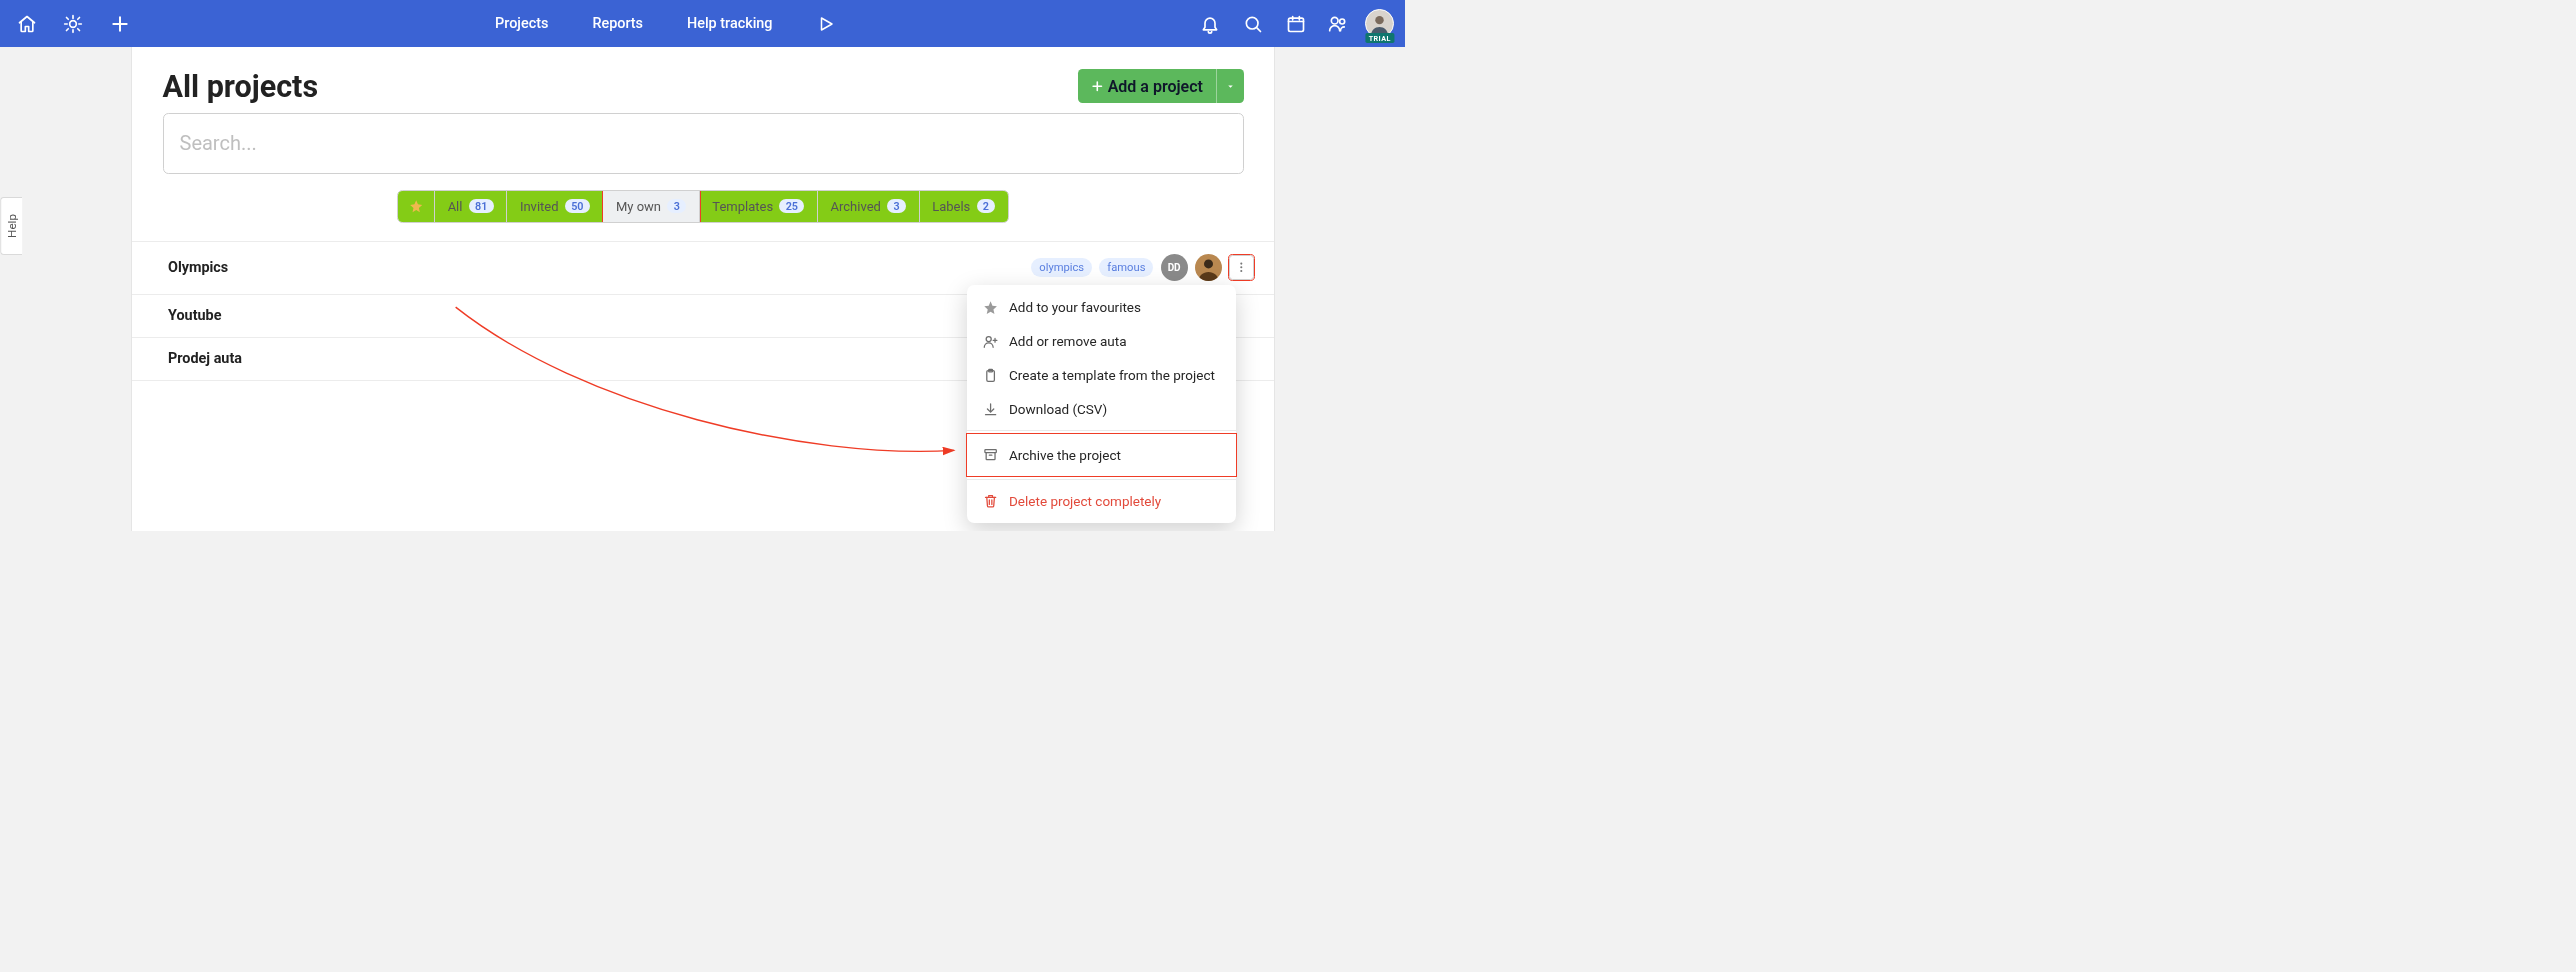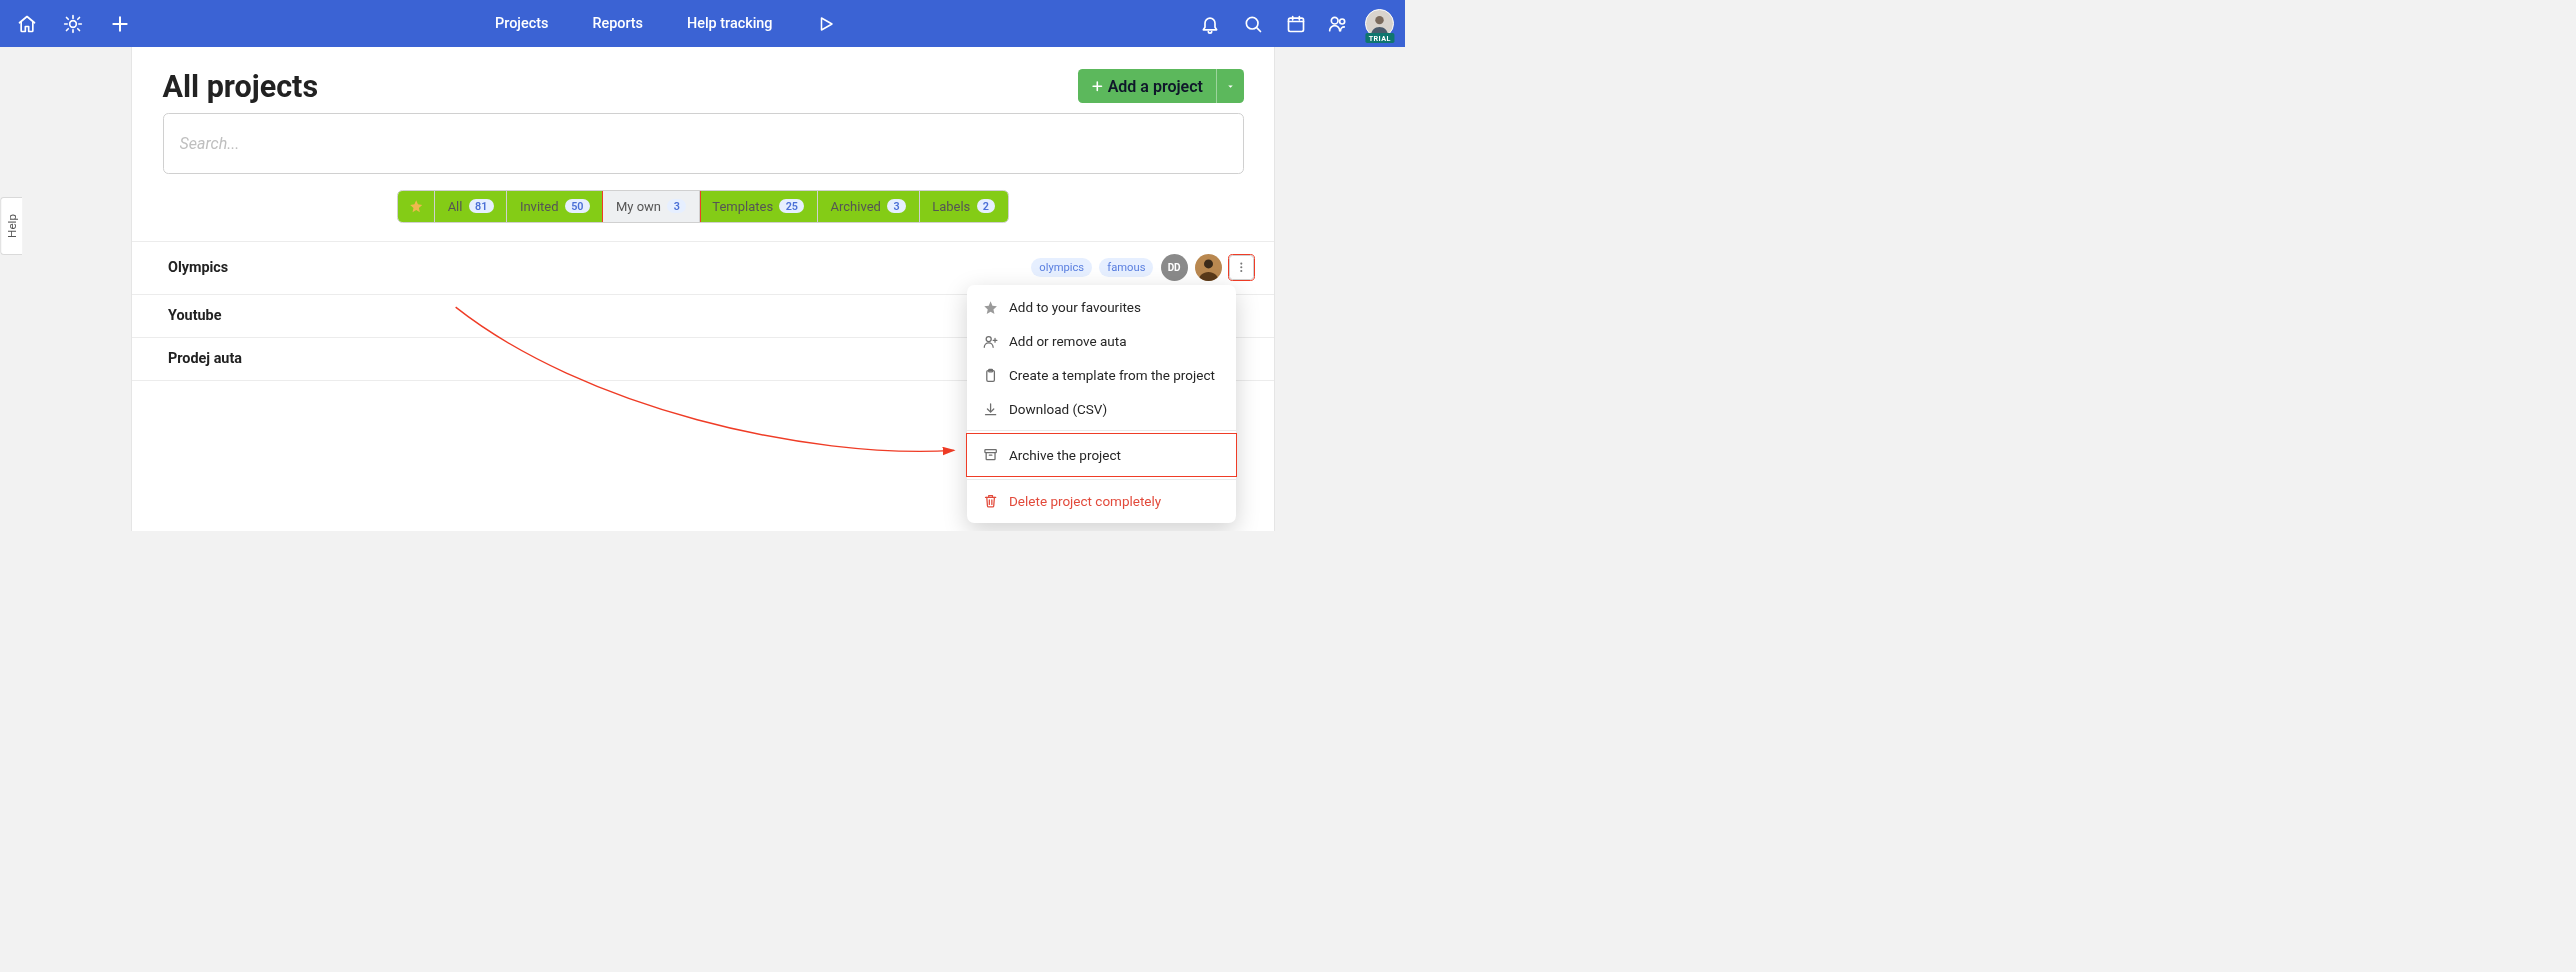--- a/index.html
+++ b/index.html
@@ -21,21 +21,21 @@
 
   
   .main { position: absolute; left: 131px; top: 47px; width: 1144px; background: #fff; height: 484px; border-left:0.9px solid #e5e5e5; border-right:0.9px solid #e5e5e5; }
   .header-row { display: flex; align-items: center; justify-content: space-between; padding: 21.5px 30.5px 9px 30.5px; }
   .page-title { font-size: 30.5px; font-weight: 700; color: #222; }
   .add-btn-group { display: flex; }
   .add-btn { background: #5cb85c; color: #0f172a; border: none; border-radius: 4.5px 0 0 4.5px; padding: 7.2px 12.6px; font-size: 16px; font-weight: 600; display: flex; align-items: center; gap: 4px; cursor: pointer; }
   .add-btn-drop { background: #5cb85c; color: #fff; border: none; border-left: 0.9px solid rgba(255,255,255,0.4); border-radius: 0 4.5px 4.5px 0; padding: 7.2px 9px; cursor: pointer; display:flex; align-items:center; }
 
   .search-wrap { padding: 0 30.5px 16px 30.5px; }
-  .search { width: 100%; height: 61px; border: 0.9px solid #d0d0d0; border-radius: 5.4px; font-size: 16px; padding: 0 16px; color: #333; font-style: italic; }
+  .search { width: 100%; height: 61px; border: 0.9px solid #d0d0d0; border-radius: 5.4px; font-size: 20px; padding: 0 16px; color: #333; }
   .search::placeholder { color: #bfbfbf; }
 
   .filter-tabs { display: flex; justify-content: center; padding-bottom: 18px; }
   .tab-group { display: flex; border: 0.9px solid #d0d0d0; border-radius: 5.4px; overflow: hidden; }
   .tab { display: flex; align-items: center; gap: 6.3px; padding: 8px 12.6px; font-size: 13px; color: #555; border-right: 0.9px solid #d0d0d0; cursor: pointer; background:#84cc16; }
   .tab:last-child { border-right: none; }
   .tab.star { padding: 8px 10.8px; }
   .tab .count { background: #e6efff; color: #4a6fd6; font-size: 10.8px; font-weight:600; padding: 0.9px 6.3px; border-radius: 9px; }
   .tab.active { background: #eef0f2; outline: 1.8px solid #ef3c26; outline-offset: -0.9px; position: relative; z-index: 2; }
 

